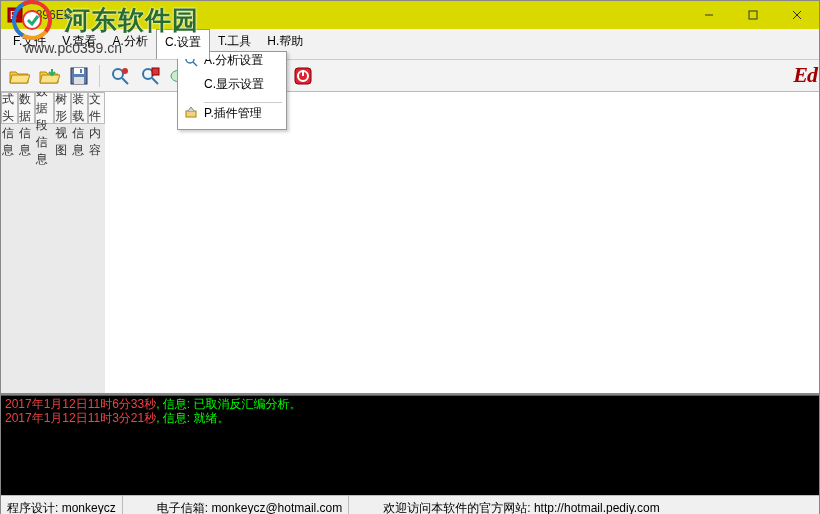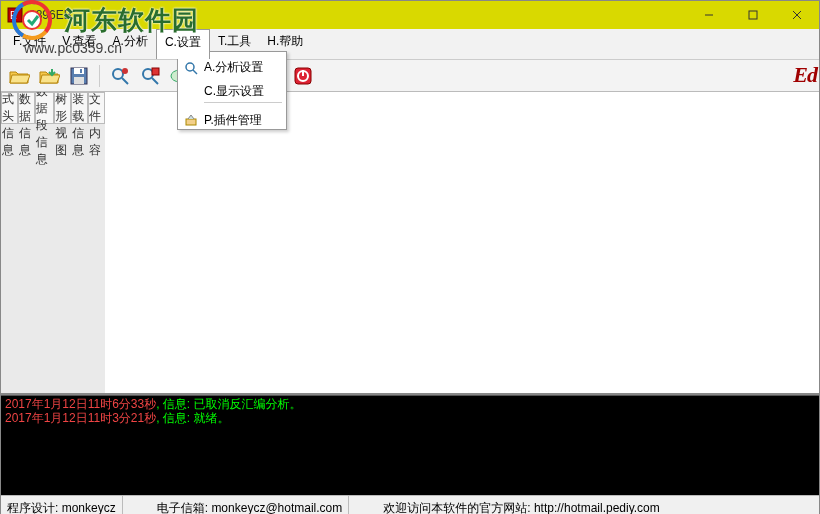--- a/index.html
+++ b/index.html
@@ -12,21 +12,21 @@
 .titlebar .app-icon svg { width: 16px; height: 16px; }
 .titlebar .title { flex: 1; color: #333; }
 .winbtns { display: flex; height: 100%; }
 .winbtns .btn { width: 44px; height: 100%; display: flex; align-items: center; justify-content: center; font-size: 13px; cursor: pointer; }
 
 .menubar { height: 31px; background: #f2f2f2; border-bottom: 1px solid #ccc; display: flex; font-size: 12px; padding-left: 4px; position: relative; }
 .menubar .menu { padding: 3px 8px 0; line-height: 18px; cursor: default; }
 .menubar .menu.open { background: #fff; border: 1px solid #999; border-bottom: none; position: relative; z-index: 11; }
 
 .dropdown { position: absolute; top: 50px; left: 176px; width: 110px; background: #fff; border: 1px solid #999; box-shadow: 2px 2px 3px rgba(0,0,0,0.2); z-index: 10; font-size: 12px; }
-.dropdown .row { display: flex; align-items: flex-end; height: 24px; padding: 0 8px 0 4px; cursor: default; }
+.dropdown .row { display: flex; align-items: flex-start; height: 24px; padding: 0 8px 0 4px; cursor: default; }
 .dropdown .row .ic { width: 18px; height: 16px; margin-right: 4px; display: flex; align-items: center; justify-content: center; }
 .dropdown .sep { height: 1px; background: #ccc; margin: 2px 4px 2px 26px; }
 
 .toolbar { height: 32px; background: #f3f3f3; border-bottom: 1px solid #bbb; display: flex; align-items: center; padding: 0 4px; gap: 2px; position: relative; font-style: italic; }
 .toolbar .tbtn { width: 28px; height: 28px; display: flex; align-items: center; justify-content: center; cursor: pointer; border-radius: 2px; }
 .toolbar .vsep { width: 1px; height: 22px; background: #ccc; margin: 0 4px; }
 .brand { position: absolute; right: 2px; top: 2px; font-family: serif; font-weight: bold; color: #a00000; font-size: 22px; letter-spacing: -1px; }
 
 .body { display: flex; height: 303px; border-bottom: 2px solid #888; }
 .sidebar { width: 104px; background: #eaeaea; display: flex; flex-direction: row; }

